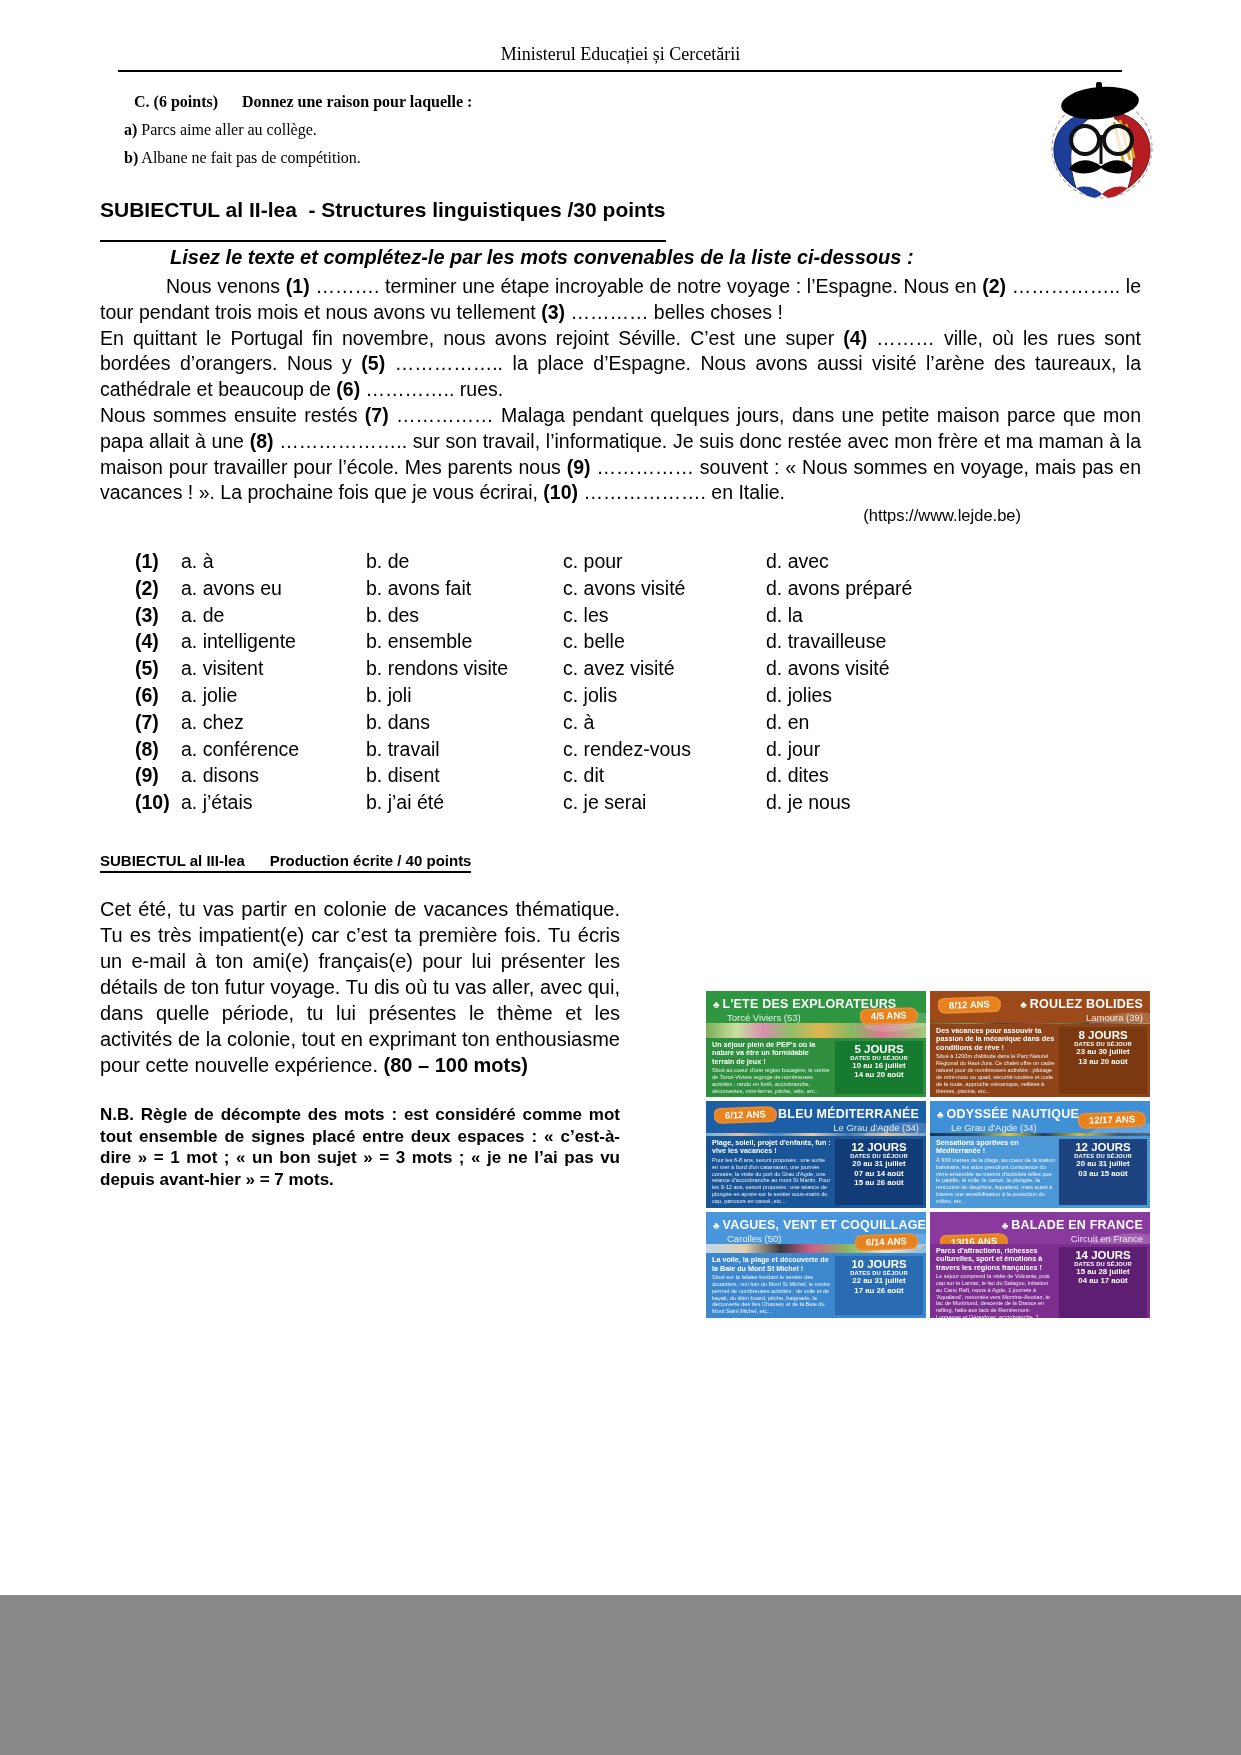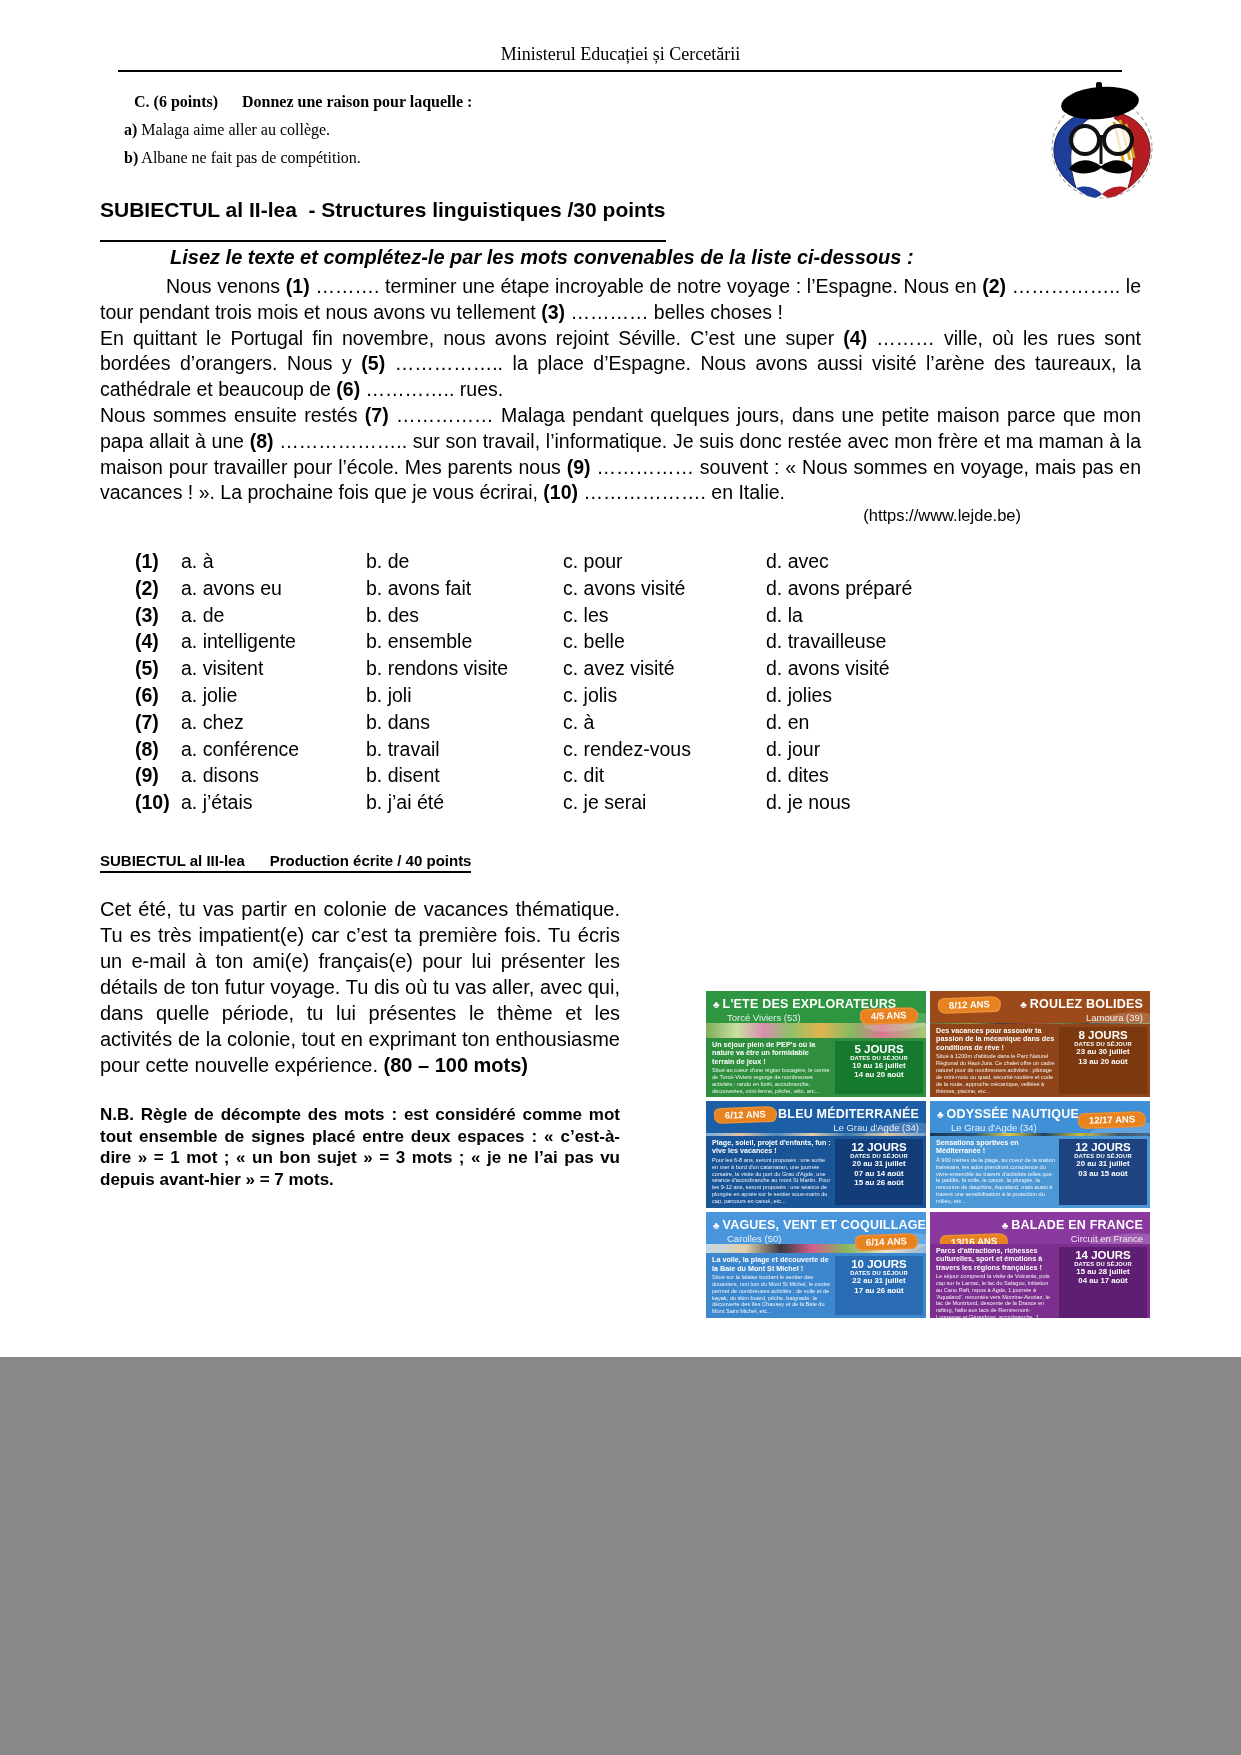--- a/index.html
+++ b/index.html
@@ -1,17 +1,17 @@
 <!DOCTYPE html>
 <html><head>
 <meta charset="utf-8">
 <style>
   * { margin:0; padding:0; box-sizing:border-box; }
   body { background:#888; font-family:"Liberation Sans", sans-serif; }
-  .page { position:relative; width:1241px; height:1357px; background:#ffffff; margin:0 auto; overflow:hidden; color:#000; }
+  .page { position:relative; width:1241px; height:1595px; background:#ffffff; margin:0 auto; overflow:hidden; color:#000; }
 
   
   .doc-header-title { position:absolute; top:44px; left:0; width:100%; text-align:center;
     font-family:"Liberation Serif", serif; font-size:18px; }
   .header-rule { position:absolute; top:70px; left:118px; width:1004px; height:0;
     border-top:2.5px solid #000; }
 
   
   .logo { position:absolute; top:76px; left:1036px; width:132px; height:130px; }
 
@@ -106,21 +106,21 @@
     <circle cx="49" cy="64" r="14" fill="rgba(255,255,255,.75)" stroke="#111" stroke-width="4"></circle>
     <circle cx="82" cy="64" r="14" fill="rgba(255,255,255,.75)" stroke="#111" stroke-width="4"></circle>
     <path d="M62,61 L69,61" stroke="#111" stroke-width="4"></path>
     <path d="M65,63 L65,88" stroke="#111" stroke-width="3"></path>
     <path d="M65,90 C52,80 38,84 33,93 C43,100 58,98 65,92 Z" fill="#000"></path>
     <path d="M65,90 C78,80 92,84 97,93 C87,100 72,98 65,92 Z" fill="#000"></path>
   </svg>
 
   <div class="sec-c">
     <div class="c-head">C. (6 points)      Donnez une raison pour laquelle :</div>
-    <div class="c-item"><b>a)</b><span> Malaga aime  aller au collège.</span></div>
+    <div class="c-item"><b>a)</b><span> Parcs aime  aller au collège.</span></div>
     <div class="c-item"><b>b)</b><span> Albane ne fait pas de compétition.</span></div>
   </div>
 
   <div class="s2-head">SUBIECTUL al II-lea  - Structures linguistiques /30 points</div>
   <div class="s2-instr">Lisez le texte et complétez-le par les mots convenables de la liste ci-dessous :</div>
 
   <div class="s2-paras">
     <p class="indent"><span>Nous venons </span><b>(1)</b><span> ………. terminer une étape incroyable de notre voyage : l’Espagne. Nous en </span><b>(2)</b><span> …………….. le tour pendant trois mois et nous avons vu tellement </span><b>(3)</b><span> ………… belles choses !</span></p>
     <p><span>En quittant le Portugal fin novembre, nous avons rejoint Séville. C’est une super </span><b>(4)</b><span> ……… ville, où les rues sont bordées d’orangers. Nous y </span><b>(5)</b><span> …………….. la place d’Espagne. Nous avons aussi visité l’arène des taureaux, la cathédrale et beaucoup de </span><b>(6)</b><span> ………….. rues.</span></p>
     <p><span>Nous sommes ensuite restés </span><b>(7)</b><span> …………… Malaga pendant quelques jours, dans une petite maison parce que mon papa allait à une </span><b>(8)</b><span> ……………….. sur son travail, l’informatique. Je suis donc restée avec mon frère et ma maman à la maison pour travailler pour l’école. Mes parents nous </span><b>(9)</b><span> …………… souvent : « Nous sommes en voyage, mais pas en vacances ! ». La prochaine fois que je vous écrirai, </span><b>(10)</b><span> ……………….  en Italie.</span></p>

